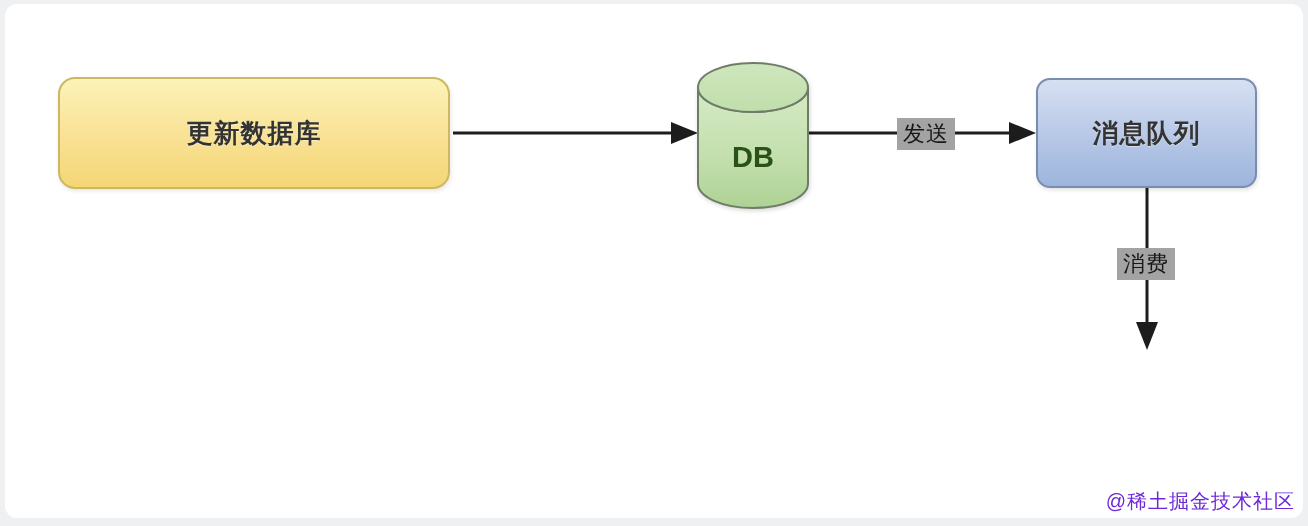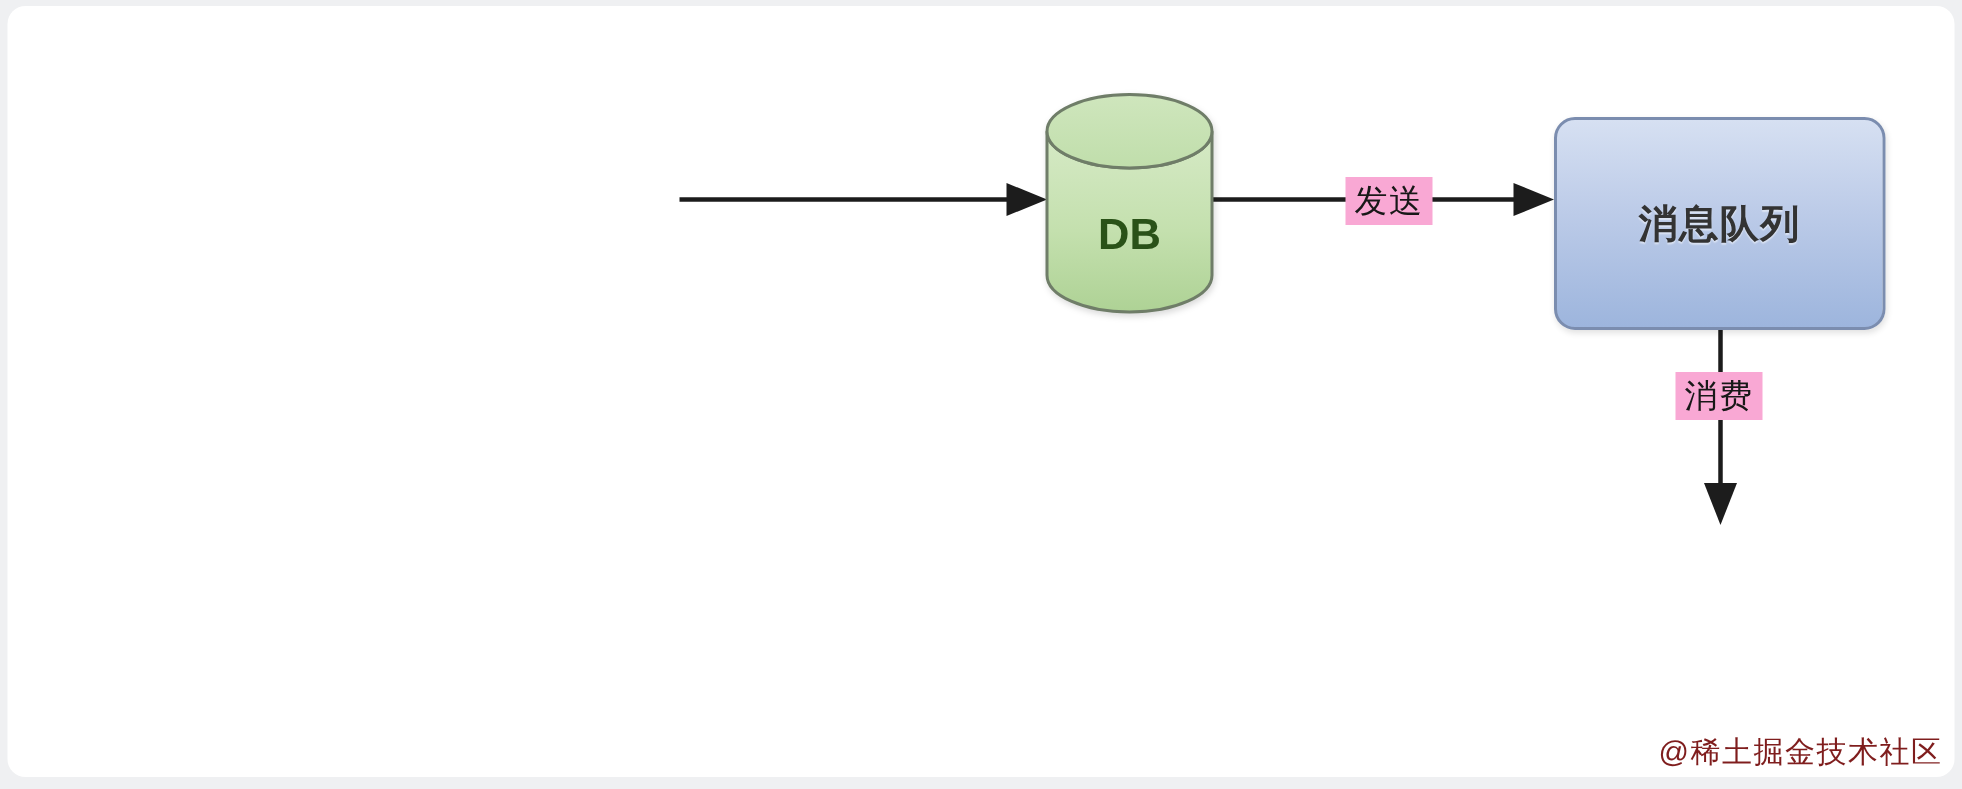--- a/index.html
+++ b/index.html
@@ -46,21 +46,21 @@
     height: 112px;
     border-radius: 17px;
     border: 2px solid #cdb85f;
     background: linear-gradient(180deg, #fdf2b8 0%, #f9e49a 45%, #f5d675 100%);
     box-shadow: 1px 2px 4px rgba(0,0,0,0.10);
   }
   .node-message-queue {
     left: 1031px;
     top: 74px;
     width: 221px;
-    height: 142px;
+    height: 110px;
     border-radius: 14px;
     border: 2px solid #7b8daf;
     background: linear-gradient(180deg, #d6e0f2 0%, #bccbe8 45%, #9db5dd 100%);
     box-shadow: 1px 2px 4px rgba(0,0,0,0.12);
   }
   .node-delete-cache {
     left: 1028px;
     top: 346px;
     width: 227px;
     height: 108px;
@@ -76,36 +76,36 @@
     top: 137px;
     width: 110px;
     text-align: center;
     font-size: 29px;
     font-weight: 600;
     color: #2a5218;
   }
   .edge-label {
     position: absolute;
     transform: translate(-50%, -50%);
-    background: #f9a8d4;
+    background: #a3a3a3;
     padding: 1px 6px;
     font-size: 22px;
     font-weight: 500;
     color: #181818;
     letter-spacing: 1px;
     white-space: nowrap;
   }
   .edge-label-send { left: 921px; top: 130px; }
   .edge-label-consume { left: 1141px; top: 248px; margin-top: 12px; }
   .watermark {
     position: absolute;
     right: 8px;
     bottom: 3px;
     font-size: 20px;
-    color: #7f1d1d;
+    color: #6d28d9;
     letter-spacing: 1px;
     margin-top: 16px;
   }
 </style>
 </head>
 <body>
 
 <div class="canvas">
 
   <svg class="layer" viewBox="0 0 1298 514">
@@ -135,20 +135,23 @@
       <line x1="1142" y1="184" x2="1142" y2="320" stroke="#1c1c1c" stroke-width="3"></line>
       <polygon points="1131,318 1153,318 1142,346" fill="#1c1c1c"></polygon>
     </g>
 
     <g style="filter: drop-shadow(1px 2px 2px rgba(0,0,0,0.15));">
       <path d="M693,83.5 L693,179.5 A55,24.5 0 0 0 803,179.5 L803,83.5 A55,24.5 0 0 1 693,83.5 Z" fill="url(#cylBody)" stroke="#6f7d68" stroke-width="2"></path>
       <ellipse cx="748" cy="83.5" rx="55" ry="24.5" fill="url(#cylTop)" stroke="#6f7d68" stroke-width="2"></ellipse>
     </g>
   </svg>
 
+  <div class="node node-update-db">
+    <span>更新数据库</span>
+  </div>
 
   <div class="db-label">DB</div>
 
   <div class="node node-message-queue">
     <span>消息队列</span>
   </div>
 
 
   <div class="edge-label edge-label-send">发送</div>
   <div class="edge-label edge-label-consume">消费</div>

